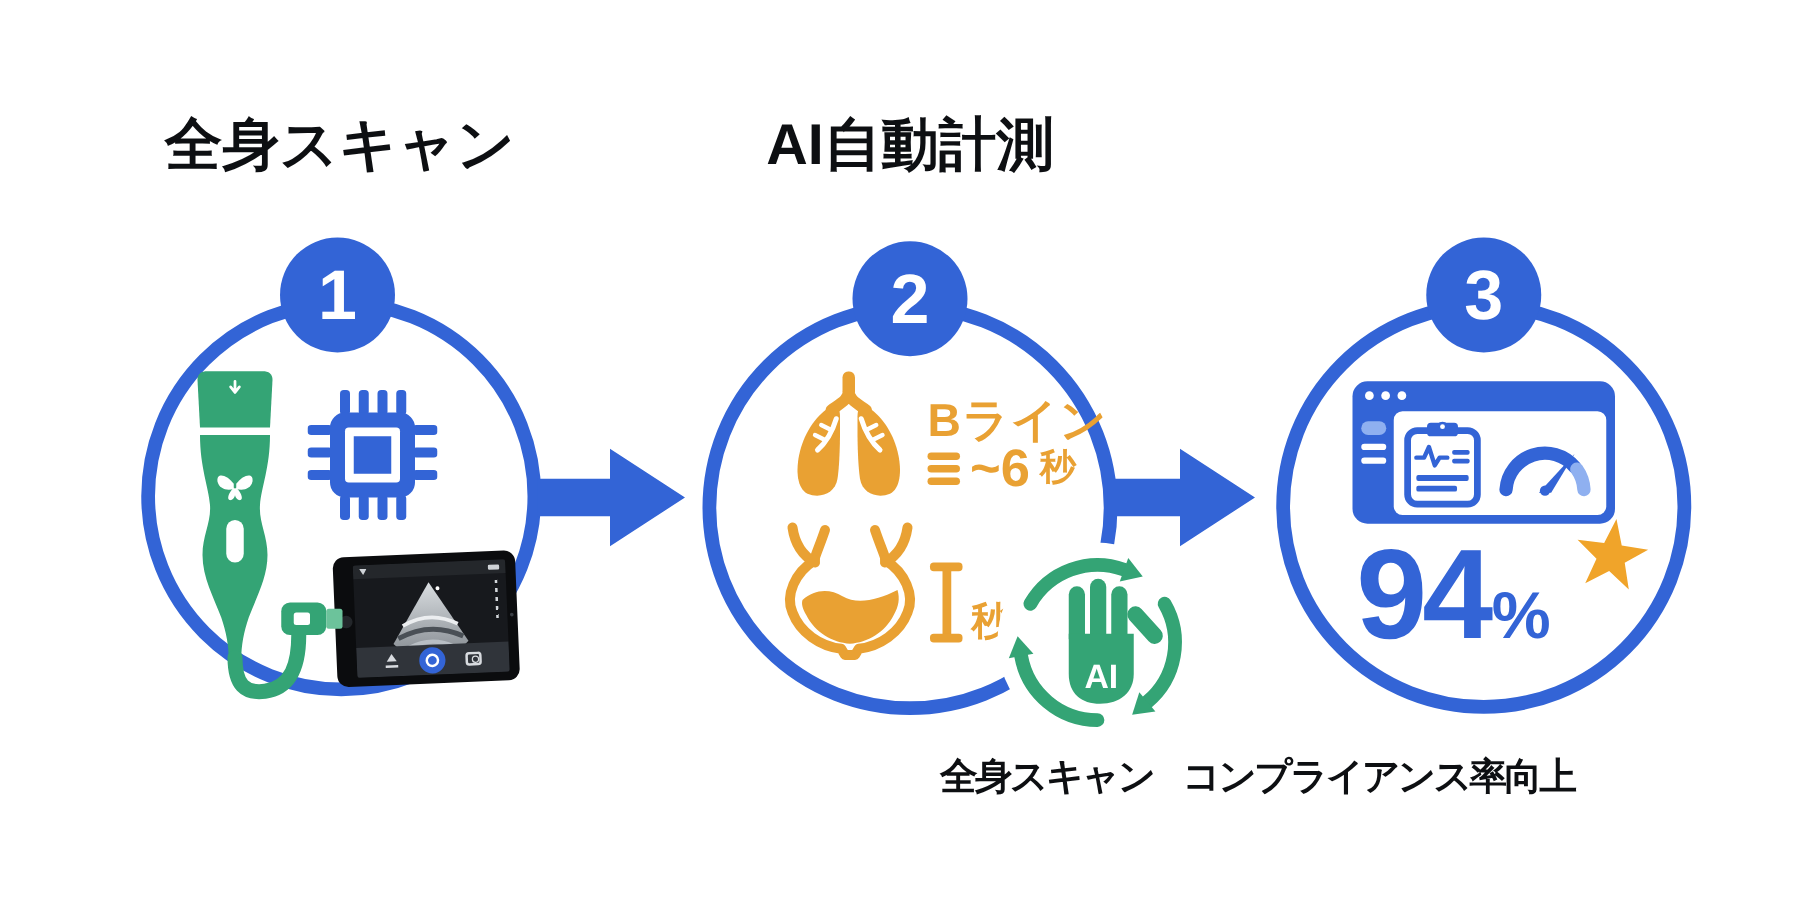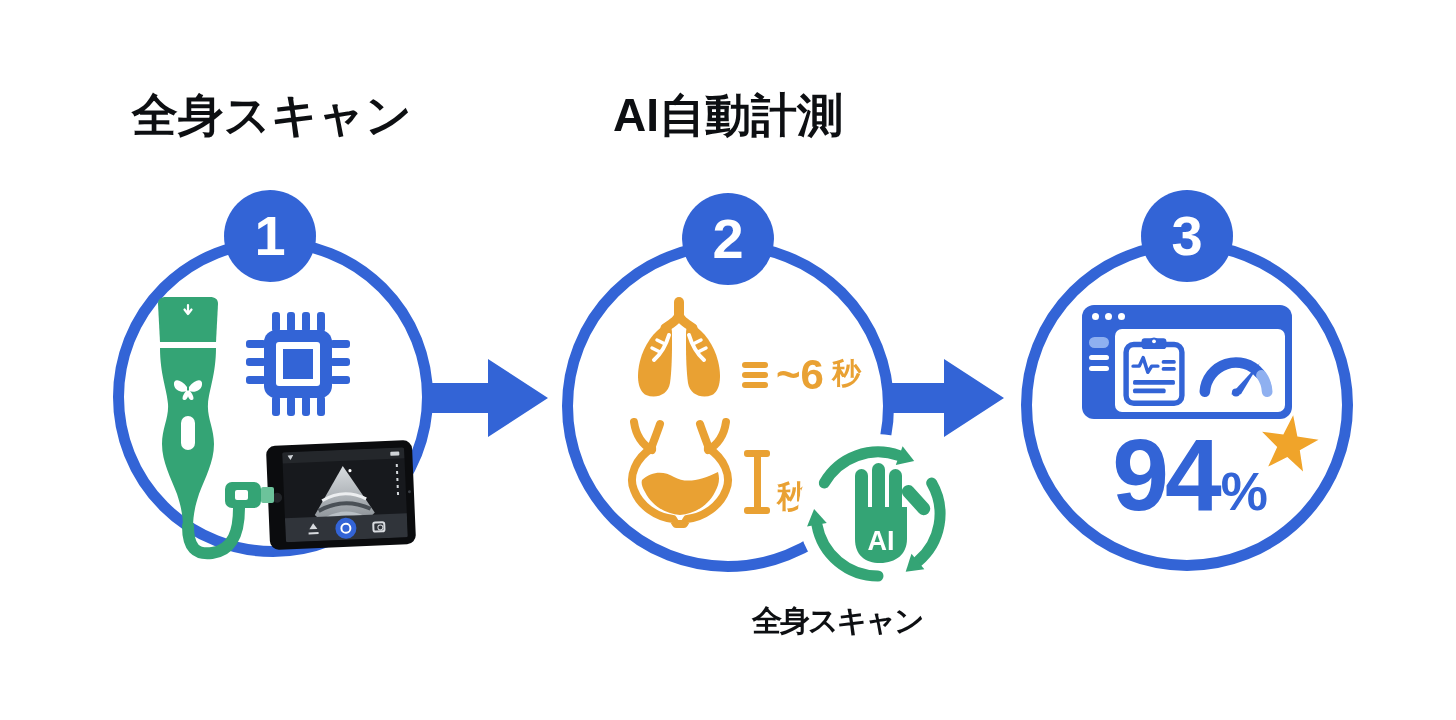--- a/index.html
+++ b/index.html
@@ -81,21 +81,21 @@
   .bw-dots{position:absolute;left:10px;top:8px;display:flex;gap:6px}
   .bw-dots i{display:block;width:7px;height:7px;border-radius:50%;background:#fff}
   .bw-pill{position:absolute;left:7px;top:32px;width:20px;height:11px;border-radius:5.5px;background:var(--blue-light)}
   .bw-bar{position:absolute;left:7px;width:20px;height:5px;border-radius:2.5px;background:#fff}
   .bw-panel{position:absolute;left:33px;top:24px;width:170px;height:83px;background:#fff;border-radius:7px}
   .bw-clip{position:absolute;left:8px;top:2px}
   .bw-gauge{position:absolute;left:80px;top:16px}
 
   
   .score{position:absolute;left:1085px;top:424px;width:210px;display:flex;
-    justify-content:center;align-items:baseline;z-index:3}
+    align-items:baseline;z-index:3}
   .score .val{font-size:102px;font-weight:800;color:var(--blue);line-height:1;letter-spacing:-4px}
   .score .unit{font-size:53px;font-weight:800;color:var(--blue);line-height:1;padding-left:3px}
   .star{position:absolute;left:1258px;top:414px;transform:rotate(8deg);z-index:4}
 </style>
 </head>
 <body>
 
 <div class="canvas">
 
   <div class="title" style="left:72px;width:400px">全身スキャン</div>
@@ -203,20 +203,21 @@
     <path class="fO" d="M41 28 C30 34 20 48 16 64 C12 80 14 94 22 98 C32 102 44 98 46 86 C47.5 76 48 60 48 48 L48 36 C48 29 45 26 41 28 Z"></path>
     <path class="fO" d="M69 28 C80 34 90 48 94 64 C98 80 96 94 88 98 C78 102 66 98 64 86 C62.5 76 62 60 62 48 L62 36 C62 29 65 26 69 28 Z"></path>
     <g class="sW fn" stroke-linecap="round">
       <path stroke-width="4" d="M45 38 C42 48 38 56 30 63"></path>
       <path stroke-width="3.5" d="M41 47 L33 43 M36 55 L28 51"></path>
       <path stroke-width="4" d="M65 38 C68 48 72 56 80 63"></path>
       <path stroke-width="3.5" d="M69 47 L77 43 M74 55 L82 51"></path>
     </g>
   </svg>
 
+  <div class="lung-label">Bライン</div>
   <div class="lung-line2">
     <span class="blines">
         <i></i>
         <i></i>
         <i></i>
       </span>
     <span class="lung-val">~6</span>
     <span class="lung-unit">秒</span>
   </div>
 
@@ -298,14 +299,15 @@
 
   <div class="score">
     <span class="val">94</span>
     <span class="unit">%</span>
   </div>
 
   <svg class="star" width="62" height="62" viewBox="0 0 62 62">
     <polygon class="fS" points="31,1 38.1,21.3 59.5,21.7 42.4,34.7 48.6,55.3 31,43 13.4,55.3 19.6,34.7 2.5,21.7 23.9,21.3"></polygon>
   </svg>
 
+  <div class="caption" style="left:946px">コンプライアンス率向上</div>
 
 </div>
 
 </body></html>

